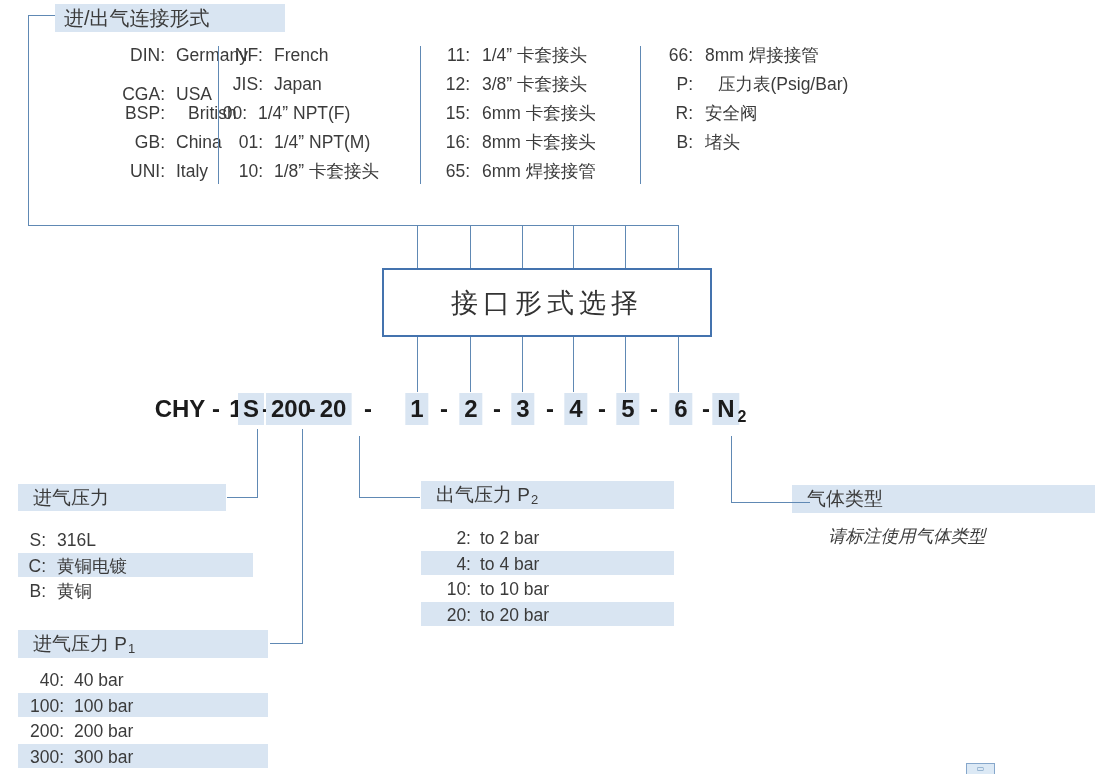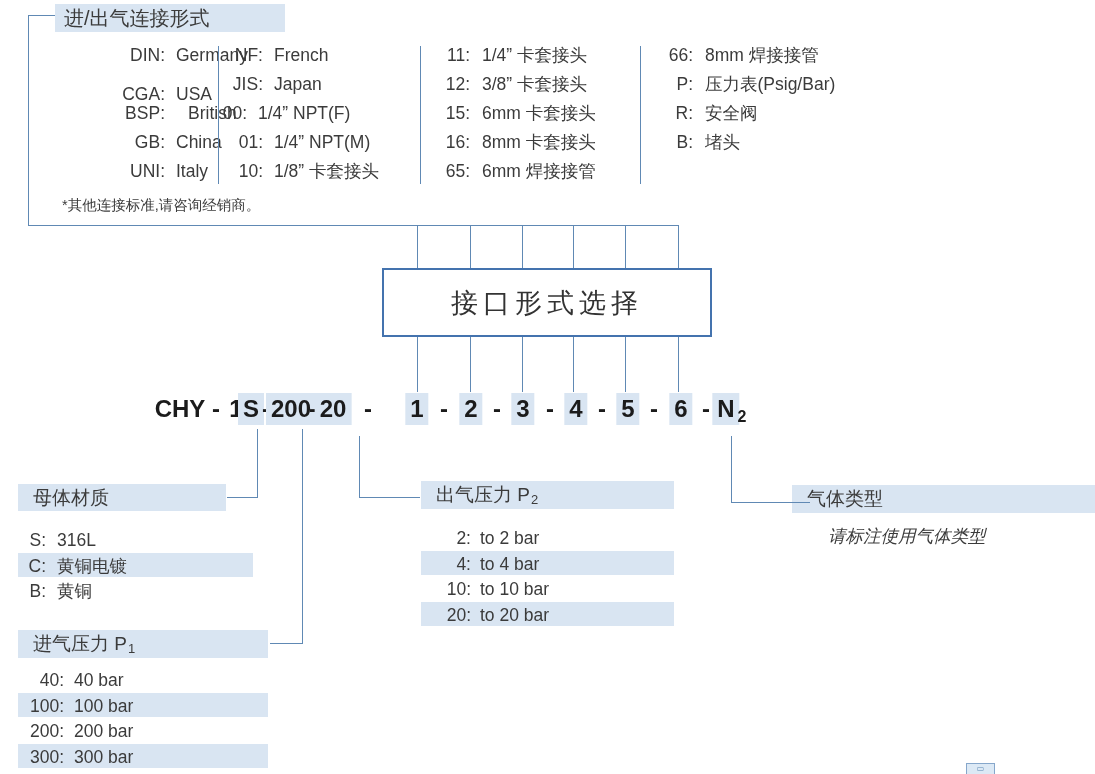--- a/index.html
+++ b/index.html
@@ -49,28 +49,27 @@
 <div id="stage">
 
   <div class="hline" style="left:28px;top:15px;width:27px;"></div>
   <div class="vline" style="left:28px;top:15px;height:211px;"></div>
   <div class="hline" style="left:28px;top:225px;width:650px;"></div>
 
   <div id="hdr-conn" class="sec-hdr">
     <span>进/出气连接形式</span>
   </div>
 
-  <div id="footnote">*其他连接标准,请咨询经销商。</div>
 
   <div id="selector-box">
     <span>接口形式选择</span>
   </div>
 
   <div id="hdr-body" class="sec-hdr">
-    <span>母体材质</span>
+    <span>进气压力</span>
   </div>
   <div id="hdr-inlet" class="sec-hdr">
     <span>进气压力 P</span>
       <span class="tsub">1</span>
   </div>
   <div id="hdr-outlet" class="sec-hdr">
     <span>出气压力 P</span>
       <span class="tsub">2</span>
   </div>
   <div id="hdr-gas" class="sec-hdr">
@@ -146,21 +145,21 @@
     <div class="tbl-row" style="left: 430px; top: 157px;">
       <span class="tbl-code" style="width: 40px;">65:</span>
       <span class="tbl-val" style="margin-left: 12px;">6mm 焊接接管</span>
     </div>
     <div class="tbl-row" style="left: 650px; top: 41px;">
       <span class="tbl-code" style="width: 43px;">66:</span>
       <span class="tbl-val" style="margin-left: 12px;">8mm 焊接接管</span>
     </div>
     <div class="tbl-row" style="left: 650px; top: 70px;">
       <span class="tbl-code" style="width: 43px;">P:</span>
-      <span class="tbl-val" style="margin-left: 12px;">压力表(Psig/Bar)</span>
+      <span class="tbl-val" style="margin-left: 25px;">压力表(Psig/Bar)</span>
     </div>
     <div class="tbl-row" style="left: 650px; top: 99px;">
       <span class="tbl-code" style="width: 43px;">R:</span>
       <span class="tbl-val" style="margin-left: 12px;">安全阀</span>
     </div>
     <div class="tbl-row" style="left: 650px; top: 128px;">
       <span class="tbl-code" style="width: 43px;">B:</span>
       <span class="tbl-val" style="margin-left: 12px;">堵头</span>
     </div>
     <div class="vline" style="left: 218px; top: 46px; height: 138px;"></div>

